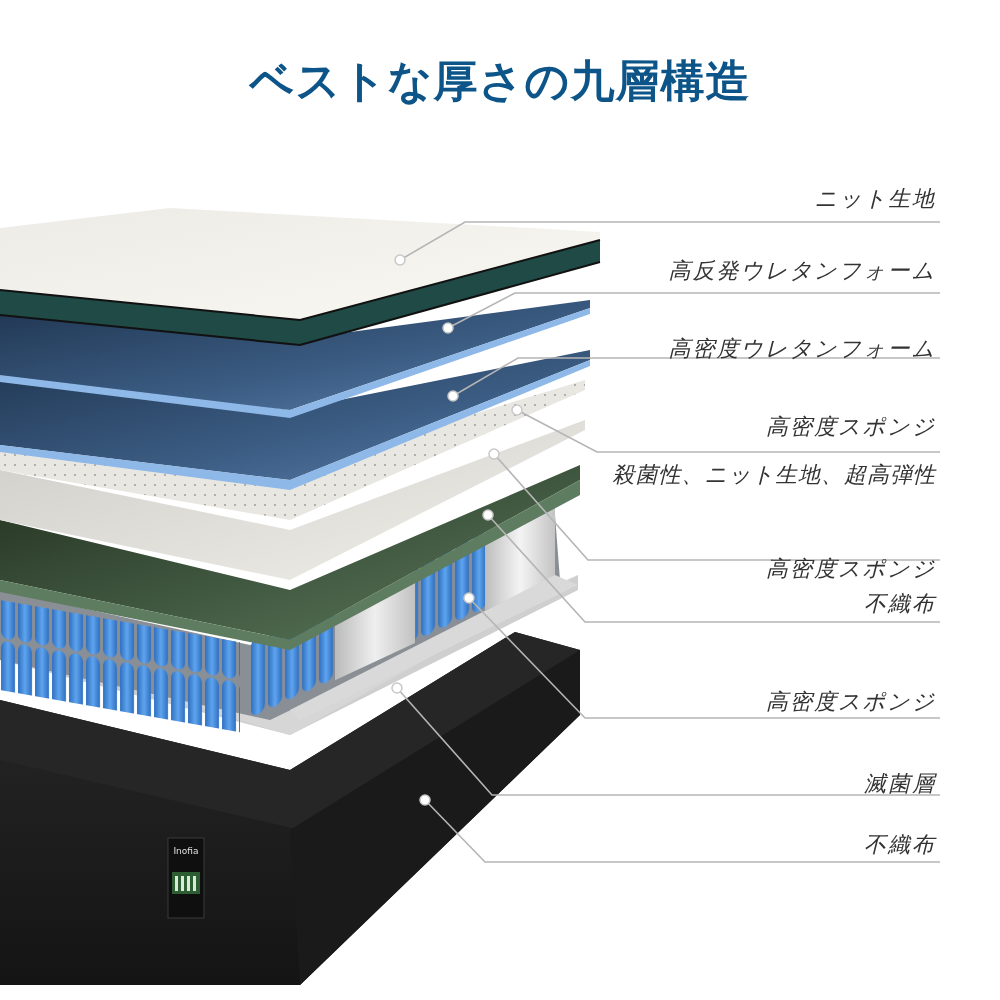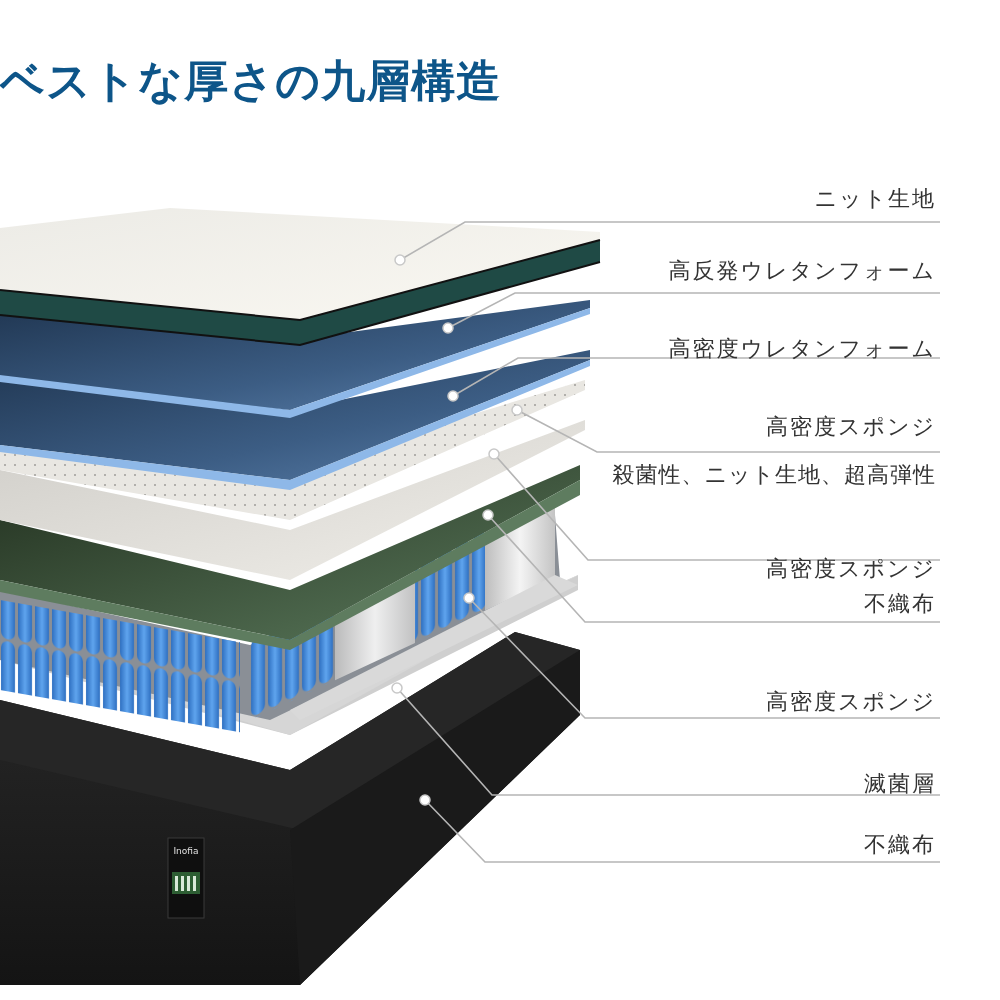--- a/index.html
+++ b/index.html
@@ -1,19 +1,19 @@
 <!DOCTYPE html>
 <html><head>
 <meta charset="utf-8">
 <style>
   html,body{margin:0;padding:0;background:#ffffff;}
   body{width:1000px;height:1000px;position:relative;overflow:hidden;font-family:"DejaVu Serif","Liberation Serif",serif;}
-  .title{position:absolute;left:0;top:52px;width:1000px;text-align:left;font-family:"DejaVu Sans","Liberation Sans",sans-serif;font-weight:bold;font-size:44px;color:#0d5589;letter-spacing:1px;}
+  .title{position:absolute;left:0;top:52px;width:1000px;text-align:center;font-family:"DejaVu Sans","Liberation Sans",sans-serif;font-weight:bold;font-size:44px;color:#0d5589;letter-spacing:1px;}
   .stage{position:absolute;left:0;top:0;width:1000px;height:1000px;}
-  .label{position:absolute;right:64px;font-size:22px;color:#333333;white-space:nowrap;letter-spacing:2px;text-align:right;}
+  .label{position:absolute;right:64px;font-size:22px;color:#333333;white-space:nowrap;letter-spacing:2px;text-align:right;font-style:italic;}
   .label.sub{letter-spacing:1px;}
 </style>
 </head>
 <body>
 
 <div class="title">ベストな厚さの九層構造</div>
 
 <svg class="stage" width="1000" height="1000" viewBox="0 0 1000 1000" xmlns="http://www.w3.org/2000/svg">
   <defs>
     <linearGradient id="gBase" x1="0" y1="0" x2="0" y2="1">

